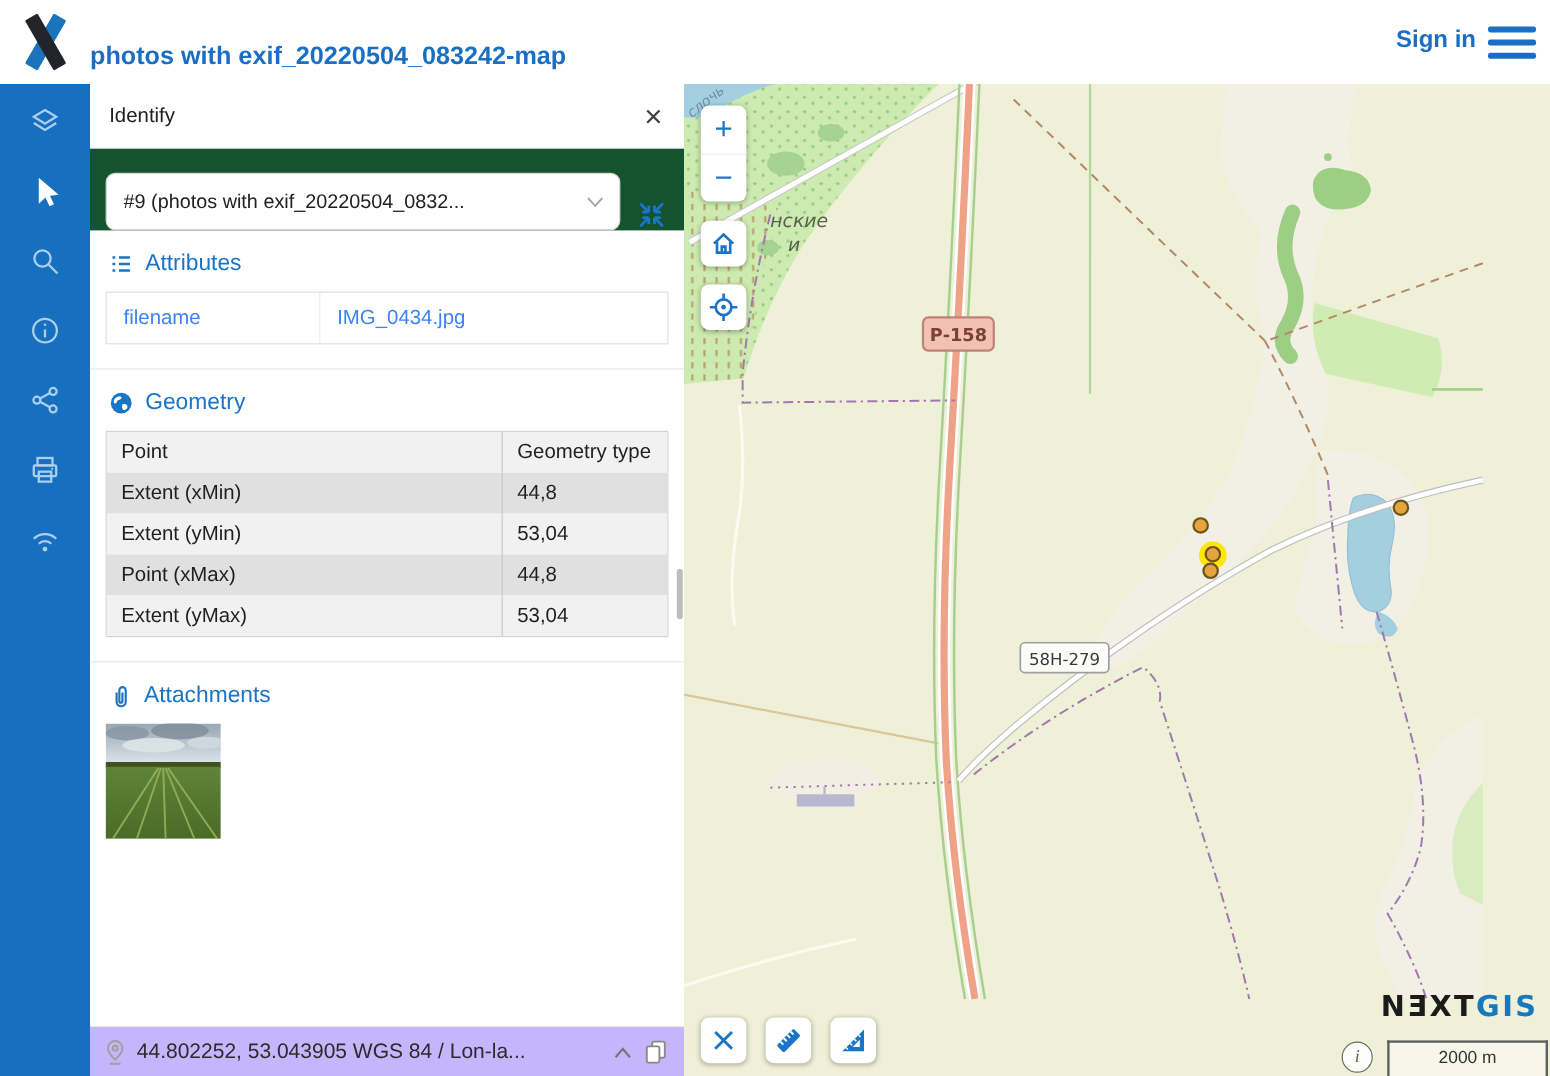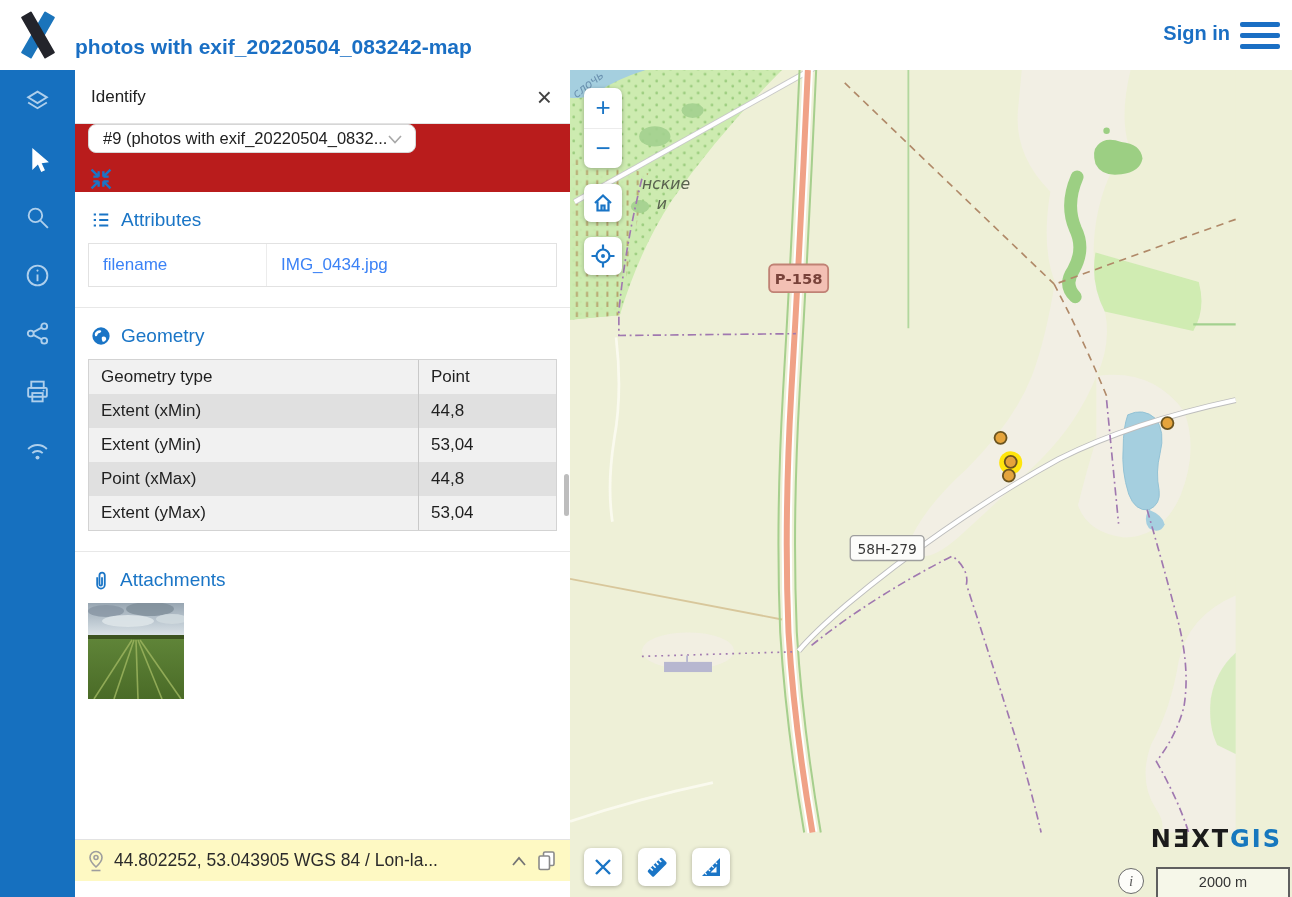--- a/index.html
+++ b/index.html
@@ -23,38 +23,38 @@
   .side-icon{width:27px;height:27px;display:flex;align-items:center;justify-content:center;cursor:pointer;}
   .side-icon svg{stroke:#c9e0f4;opacity:.85;}
   .side-icon.active svg{stroke:#fff;opacity:1;}
 
   
   .panel{position:absolute;left:75px;top:70px;width:495px;height:827px;background:#fff;z-index:20;}
   .panel-header{height:54px;display:flex;align-items:center;justify-content:space-between;
     padding:0 18px 0 16px;border-bottom:1px solid #e3e3e3;}
   .panel-title{font-size:17px;color:#212121;}
   .panel-close{font-size:26px;color:#424242;cursor:pointer;line-height:20px;}
-  .select-strip{height:68px;background:#b91c1c;display:flex;align-items:flex-start;padding:0 14px 0 13px;gap:13px;flex-direction:column;}
+  .select-strip{height:68px;background:#14532d;display:flex;align-items:flex-end;padding:0 14px 0 13px;gap:13px;}
   .feature-select{flex:1;height:48px;background:#fff;border:1px solid #d6d6d6;border-radius:8px;
     display:flex;align-items:center;justify-content:space-between;padding:0 12px 0 14px;cursor:pointer;}
   .feature-select .val{font-size:16.5px;color:#212121;white-space:nowrap;overflow:hidden;}
   .collapse-btn{width:26px;height:26px;cursor:pointer;flex:0 0 auto;}
   .section-heading{display:flex;align-items:center;gap:10px;color:#1a75c6;font-size:19px;margin:17px 16px 12px 16px;}
   .attr-table{margin:0 13px;border:1px solid #e2e2e2;display:grid;grid-template-columns:178px 1fr;}
   .attr-table .cell{padding:11px 14px;font-size:17px;color:#3b82f6;}
   .attr-table .cell.key{border-right:1px solid #ececec;}
   .divider{border:none;border-top:1px solid #e8e8e8;margin:20px 0 0 0;}
   .geom-table{margin:12px 13px 0 13px;border:1px solid #d3d3d3;font-size:17px;color:#1f1f1f;}
   .geom-row{display:grid;grid-template-columns:330px 1fr;}
   .geom-row .cell{padding:6px 12px;line-height:22px;border-right:1px solid #c9c9c9;}
   .geom-row .cell:last-child{border-right:none;}
   .geom-row.light{background:#f1f1f1;}
   .geom-row.dark{background:#e0e0e0;}
   .thumb{margin:12px 0 0 13px;width:96px;height:96px;cursor:pointer;display:block;}
-  .coords-bar{position:absolute;left:0;bottom:16px;width:100%;height:42px;background:#fef9c3;
+  .coords-bar{position:absolute;left:0;bottom:0;width:100%;height:42px;background:#c4b5fd;
     border-top:1px solid #e3e3e3;display:flex;align-items:center;padding:0 14px 0 12px;gap:9px;}
   .coords-text{font-size:17.5px;color:#2b2b2b;white-space:nowrap;overflow:hidden;flex:1;}
   .scroll-thumb{position:absolute;right:1px;top:404px;width:5px;height:42px;background:#bdbdbd;border-radius:3px;}
 
   
   .map{position:absolute;left:570px;top:70px;width:722px;height:827px;background:#eef0d7;overflow:hidden;}
   .map svg.base{position:absolute;left:0;top:0;}
   .map-btn{position:absolute;background:#fff;border-radius:7px;box-shadow:0 1px 4px rgba(0,0,0,.28);
     display:flex;align-items:center;justify-content:center;cursor:pointer;}
   .zoom-group{left:14px;top:18px;width:38px;height:80px;flex-direction:column;padding:0;}
@@ -182,22 +182,22 @@
   <div class="section-heading">
     <svg width="20" height="20" viewBox="0 0 22 22">
       <circle cx="11" cy="11" r="9.5" fill="#1a75c6"></circle>
       <path d="M5 7 q3-3.5 6-2 q1 1.5-1 2.5 q-3 .5-3 2.5 q-.2 1.8-2.5 1 q-1-2 .5-4 Z" fill="#fff"></path>
       <path d="M12 12 q3-1 4.5 1 q1 2-1 3.5 q-1.8 1.4-3 .2 q-1.2-2-.5-4.7 Z" fill="#fff"></path>
     </svg>
     <span>Geometry</span>
   </div>
   <div class="geom-table">
     <div class="geom-row light">
+      <div class="cell">Point</div>
       <div class="cell">Geometry type</div>
-      <div class="cell">Point</div>
     </div>
     <div class="geom-row dark">
       <div class="cell">Extent (xMin)</div>
       <div class="cell">44,8</div>
     </div>
     <div class="geom-row light">
       <div class="cell">Extent (yMin)</div>
       <div class="cell">53,04</div>
     </div>
     <div class="geom-row dark">

